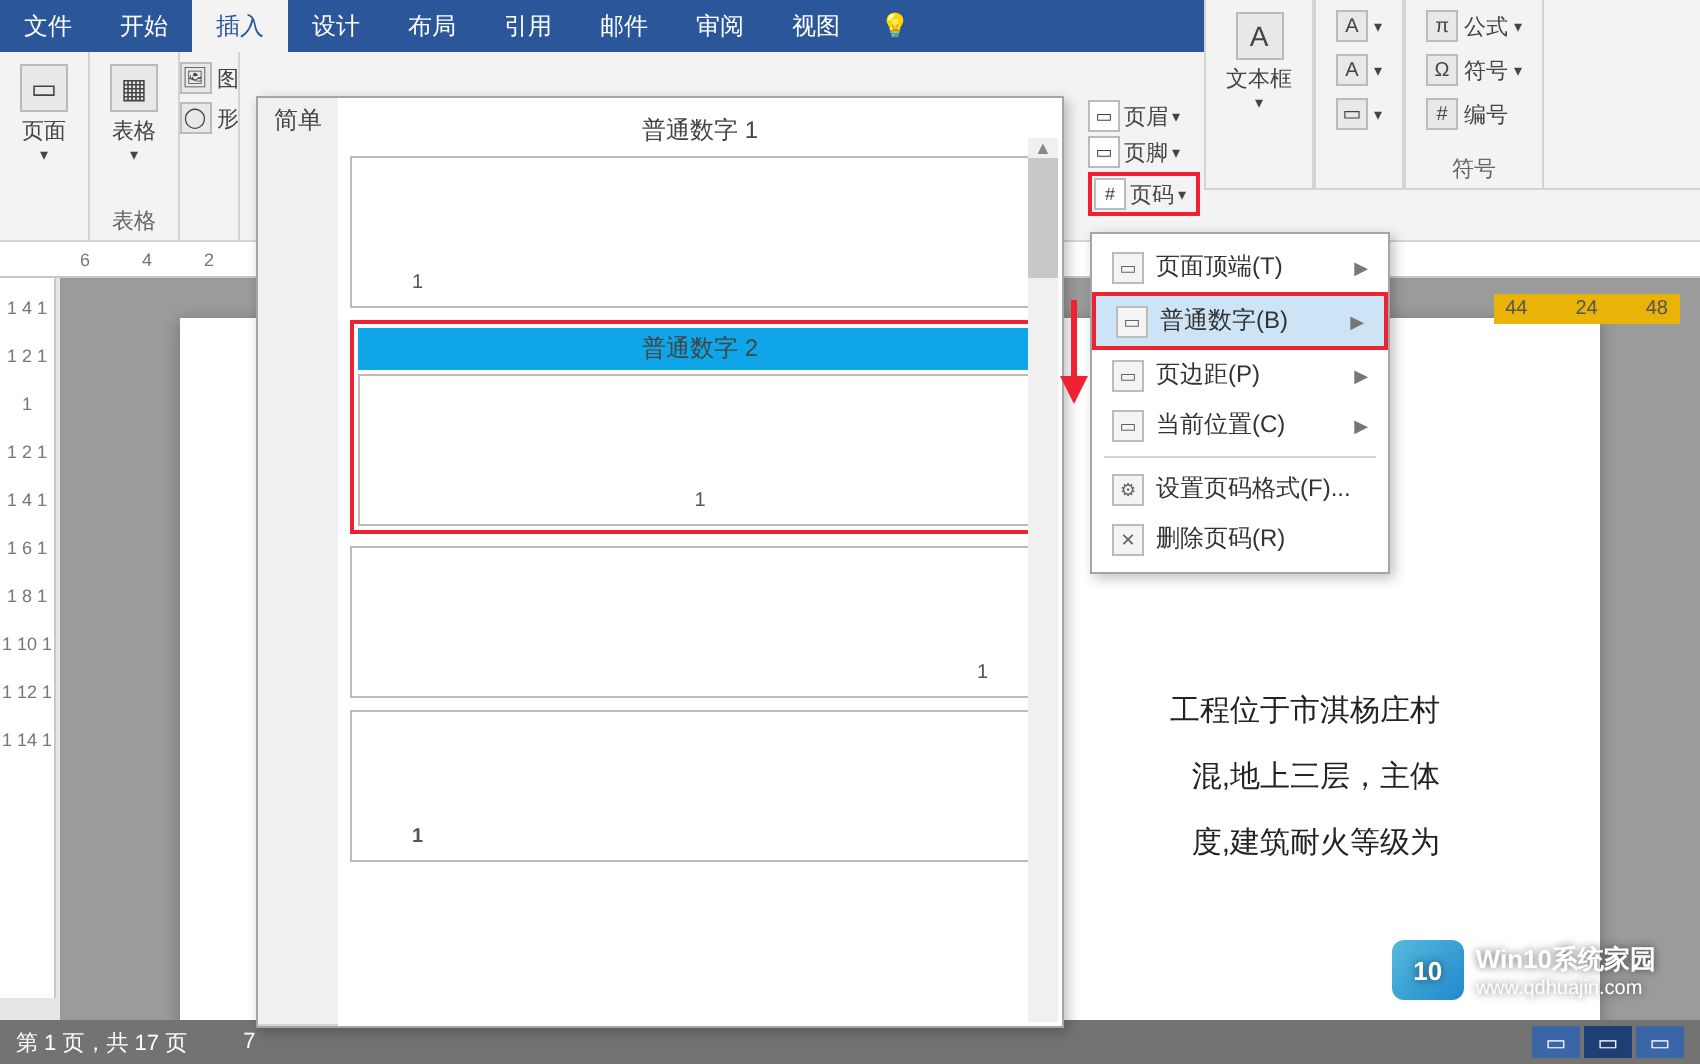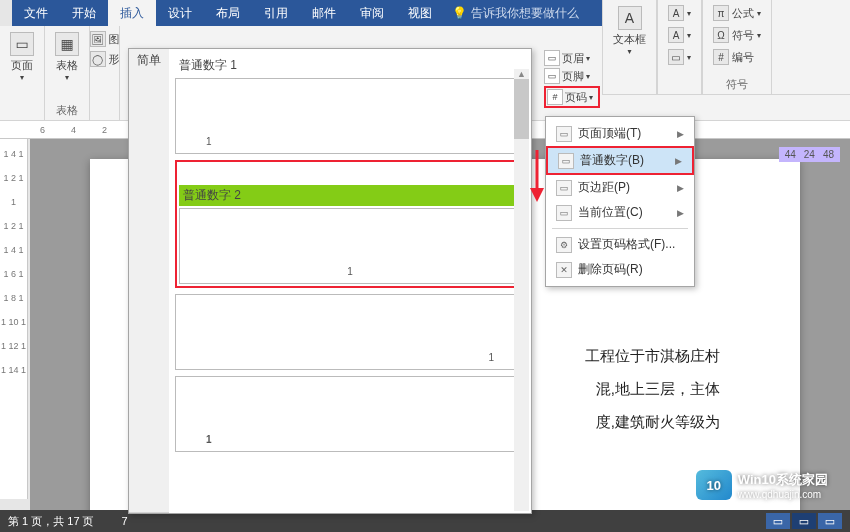--- a/index.html
+++ b/index.html
@@ -1,18 +1,18 @@
 <!DOCTYPE html>
 <html><head>
 <meta charset="utf-8">
 <style>
 * { margin: 0; padding: 0; box-sizing: border-box; font-family: "Microsoft YaHei", sans-serif; }
 body { width: 850px; height: 532px; overflow: hidden; background: #e6e6e6; position: relative; }
 
-.menubar { background: #2b579a; height: 26px; display: flex; align-items: center; color: #fff; font-size: 12px; margin-left: 12px; }
+.menubar { background: #2b579a; height: 26px; display: flex; align-items: center; color: #fff; font-size: 12px; }
 .menubar .mtab { padding: 0 12px; height: 100%; display: flex; align-items: center; cursor: pointer; }
 .menubar .mtab.active { background: #f3f3f3; color: #2b579a; }
 .menubar .tellme { margin-left: 8px; color: #cdd9ec; display: flex; align-items: center; gap: 4px; }
 .menubar .share { margin-left: auto; padding: 0 12px; display: flex; align-items: center; gap: 4px; }
 
 .ribbon { background: #f3f3f3; height: 95px; border-bottom: 1px solid #d4d4d4; display: flex; position: relative; }
 .ribbon-group { border-right: 1px solid #d4d4d4; padding: 4px 6px 2px 6px; display: flex; flex-direction: column; align-items: center; }
 .ribbon-group .glabel { font-size: 11px; color: #666; margin-top: auto; }
 .bigbtn { display: flex; flex-direction: column; align-items: center; font-size: 11px; color: #444; padding: 2px 4px; cursor: pointer; }
 .bigbtn .ico { width: 24px; height: 24px; background: #e8e8e8; border: 1px solid #bbb; margin-bottom: 2px; display:flex;align-items:center;justify-content:center;font-size:14px; }
@@ -23,75 +23,74 @@
 .ruler-h { background: #fff; height: 18px; border-bottom: 1px solid #c8c8c8; display: flex; align-items: center; font-size: 9px; color: #777; padding-left: 40px; gap: 26px; }
 .ruler-v { position: absolute; left: 0; top: 139px; width: 28px; height: 360px; background: #fff; border-right: 1px solid #c8c8c8; display: flex; flex-direction: column; align-items: center; font-size: 9px; color: #777; gap: 14px; padding-top: 10px; }
 .ruler-corner { position: absolute; left: 6px; top: 143px; font-size: 10px; color: #555; }
 
 .docarea { position: absolute; left: 30px; top: 139px; right: 0; bottom: 22px; background: #9b9b9b; overflow: hidden; }
 .page { position: absolute; left: 60px; top: 20px; width: 710px; height: 900px; background: #fff; box-shadow: 0 2px 8px rgba(0,0,0,.3); padding: 60px 80px; }
 .page p { font-size: 15px; color: #222; line-height: 2.2; }
 
 .gallery { position: absolute; left: 128px; top: 48px; width: 404px; height: 466px; background: #fff; border: 1px solid #a5a5a5; box-shadow: 2px 2px 6px rgba(0,0,0,.25); z-index: 50; display:flex; flex-direction:row; }
 .gallery-hd { background: #f0f0f0; padding: 3px 8px; font-size: 12px; color: #444; border-bottom: 1px solid #d4d4d4; }
-.gallery-body { flex: 1; overflow: auto; padding: 0 6px 6px 6px; }
+.gallery-body { flex: 1; overflow: auto; padding: 0 6px 6px 6px; text-align: center; }
 .gallery-scrollbar { position: absolute; right: 2px; top: 20px; width: 15px; bottom: 2px; background: #f0f0f0; }
 .gallery-scrollbar .thumb { width: 100%; height: 60px; background: #c8c8c8; }
 .gitem { margin-top: 6px; }
 .gitem .glbl { font-size: 12px; color: #444; padding: 2px 4px; }
 .gitem .gprev { height: 76px; border: 1px solid #bbb; margin-top: 2px; background: #fff; position: relative; }
 .gitem.sel { border: 2px solid #e23; padding: 2px; }
-.gitem.sel .glbl { background: #84cc16; margin-top: 21px; }
+.gitem.sel .glbl { background: #0ea5e9; }
 .gitem.sel .gprev { background: #fff; }
 .gitem .gprev .num { position: absolute; font-size: 10px; color: #555; }
 
 .red-arrow { position: absolute; left: 527px; top: 150px; z-index: 60; }
 
 .hf-dd { position: absolute; left: 544px; top: 50px; width: 56px; height: 70px; z-index: 55; display:flex;flex-direction:column;gap:2px; }
 .hf-dd .row { display:flex;align-items:center;gap:2px;font-size:11px;color:#444; }
 .hf-dd .row .ic{width:16px;height:16px;border:1px solid #bbb;background:#fff;display:inline-flex;align-items:center;justify-content:center;font-size:9px;}
 .hf-dd .row.boxed { border: 2px solid #e23; padding: 1px; }
 
 .submenu { position: absolute; left: 545px; top: 116px; width: 150px; background: #fff; border: 1px solid #a5a5a5; box-shadow: 2px 2px 6px rgba(0,0,0,.25); z-index: 55; padding: 4px 0; }
 .submenu .mi { display: flex; align-items: center; gap: 6px; padding: 4px 10px; font-size: 12px; color: #333; cursor: pointer; }
 .submenu .mi .mii { width: 16px; height: 16px; border: 1px solid #bbb; background: #f4f4f4; display:inline-flex;align-items:center;justify-content:center;font-size:9px;color:#666; }
 .submenu .mi .arr { margin-left: auto; font-size: 9px; color: #777; }
 .submenu .mi.hi { background: #cde4f7; border: 2px solid #e23; }
 .submenu .sep { height: 1px; background: #d4d4d4; margin: 3px 6px; }
 
 .ribbon-right { position: absolute; left: 602px; top: 0; right: 0; height: 95px; background: #f3f3f3; display: flex; border-bottom: 1px solid #d4d4d4;}
 .ribbon-right .ribbon-group { border-left: 1px solid #d4d4d4; }
 
-.statusbar { position: absolute; left: 0; right: 0; bottom: 0; height: 22px; background: #404040; color: #fff; font-size: 11px; display: flex; align-items: center; padding: 0 8px; gap: 28px; }
+.statusbar { position: absolute; left: 0; right: 0; bottom: 0; height: 22px; background: #737373; color: #fff; font-size: 11px; display: flex; align-items: center; padding: 0 8px; gap: 28px; }
 .statusbar .views { margin-left: auto; display: flex; gap: 2px; }
 .statusbar .vbtn { width: 24px; height: 16px; background: #3a66a8; display:inline-flex;align-items:center;justify-content:center; }
 .statusbar .vbtn.on { background: #1e3f73; }
 
-.ruler-badge { position: absolute; right: 10px; top: 139px; background: #c4b5fd; display:flex; gap:8px; font-size:10px; color:#555; padding:2px 6px; z-index: 5; margin-left: 12px; }
+.ruler-badge { position: absolute; right: 10px; top: 139px; background: #eab308; display:flex; gap:24px; font-size:10px; color:#555; padding:2px 6px; z-index: 5; margin-left: 12px; }
 
 .watermark { position: absolute; right: 22px; bottom: 32px; z-index: 70; display:flex; align-items:center; gap:6px; color: #fff; font-size: 13px; text-shadow: 0 0 4px rgba(0,0,0,.6); }
 .watermark .logo { width: 36px; height: 30px; background: linear-gradient(135deg,#5bd,#28c); border-radius: 6px; display:flex;align-items:center;justify-content:center;font-weight:bold; }
 .zhihu { position: absolute; right: 130px; bottom: 38px; font-size: 20px; color: rgba(255,255,255,.6); z-index: 68; letter-spacing: 2px;}
 </style>
 </head>
 <body>
 
 <div class="menubar">
   <div class="mtab">文件</div>
   <div class="mtab">开始</div>
   <div class="mtab active">插入</div>
   <div class="mtab">设计</div>
   <div class="mtab">布局</div>
   <div class="mtab">引用</div>
   <div class="mtab">邮件</div>
   <div class="mtab">审阅</div>
   <div class="mtab">视图</div>
   <div class="tellme">
     <span>💡</span>
-    <span>告诉我你想要做什么</span>
   </div>
   <div class="share">
     <span>👥</span>
     <span>共享</span>
   </div>
 </div>
 
 <div class="ribbon">
   <div class="ribbon-group">
     <div class="bigbtn">

